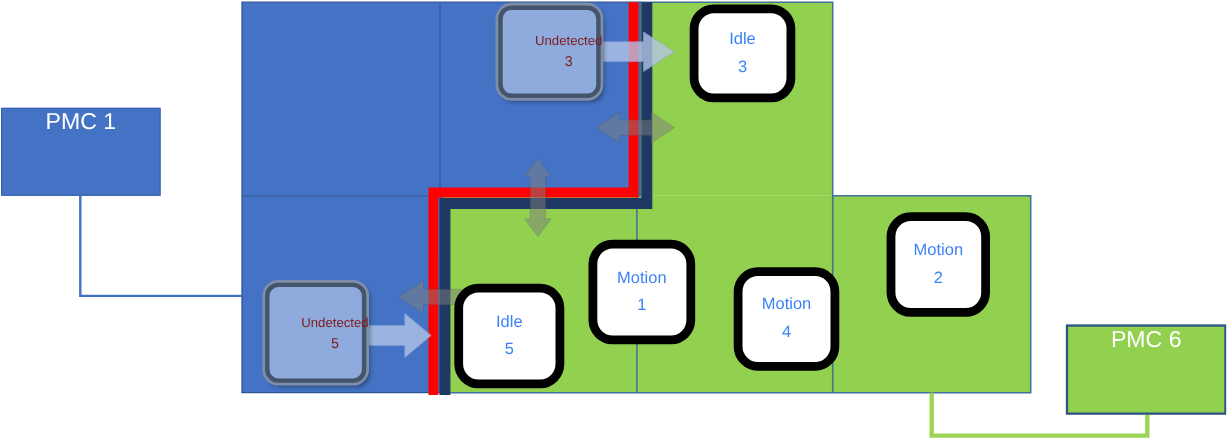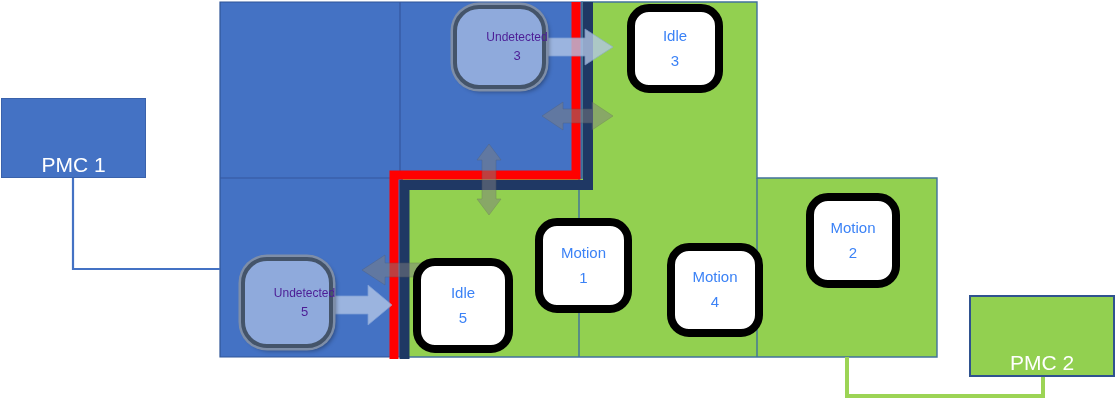--- a/index.html
+++ b/index.html
@@ -5,35 +5,35 @@
   html,body{margin:0;padding:0;background:#ffffff;}
   body{font-family:"Liberation Sans","DejaVu Sans",sans-serif;}
   .canvas{position:relative;width:1115px;height:403px;background:#ffffff;overflow:hidden;}
   .canvas svg{position:absolute;left:0;top:0;}
 
   
   .state{position:absolute;display:flex;flex-direction:column;align-items:center;justify-content:center;
          text-align:center;box-sizing:border-box;z-index:5;}
   .state-white{background:#ffffff;border:8px solid #000000;border-radius:22px;color:#3b82f6;
                font-size:15px;line-height:1.65;}
-  .state-undetected{background:#8FAADC;border:4px solid #44546A;border-radius:26px;color:#4c1d95;
+  .state-undetected{background:#8FAADC;border:4px solid #44546A;border-radius:12px;color:#7f1d1d;
                     font-size:12px;line-height:1.5;
                     box-shadow:0 0 0 2.5px #7e8ea8, 3px 3px 4px rgba(0,0,0,0.35);padding-left:35px;}
   .state-undetected .num{font-size:13px;}
 
   #undetected3{left:453px;top:5px;width:93px;height:84px;}
   #idle3{left:627px;top:4px;width:96px;height:89px;}
   #undetected5{left:241px;top:257px;width:92px;height:91px;}
   #idle5{left:413px;top:258px;width:100px;height:95px;}
   #motion1{left:535px;top:218px;width:97px;height:95px;}
   #motion4{left:667px;top:243px;width:96px;height:94px;}
   #motion2{left:806px;top:193px;width:94px;height:95px;}
 
   
-  .pmc{position:absolute;display:flex;align-items:flex-end;justify-content:center;color:#ffffff;
+  .pmc{position:absolute;display:flex;align-items:flex-start;justify-content:center;color:#ffffff;
        font-size:21px;box-sizing:border-box;z-index:6;}
   #pmc1{left:1px;top:98px;width:145px;height:80px;background:#4472C4;border:1px solid #3citiz;}
   #pmc1{border:1px solid #3a62ab;}
   #pmc2{left:969px;top:295px;width:146px;height:82px;background:#92D050;border:2px solid #2F528F;}
 </style>
 </head>
 <body>
 
 <div class="canvas">
 
@@ -98,16 +98,16 @@
 
   <div class="state state-white" id="motion2">
     <span class="name">Motion</span>
     <span class="num">2</span>
   </div>
 
   <div class="pmc" id="pmc1">
     <span>PMC 1</span>
   </div>
   <div class="pmc" id="pmc2">
-    <span>PMC 2</span>
+    <span>PMC 6</span>
   </div>
 
 </div>
 
 </body></html>

